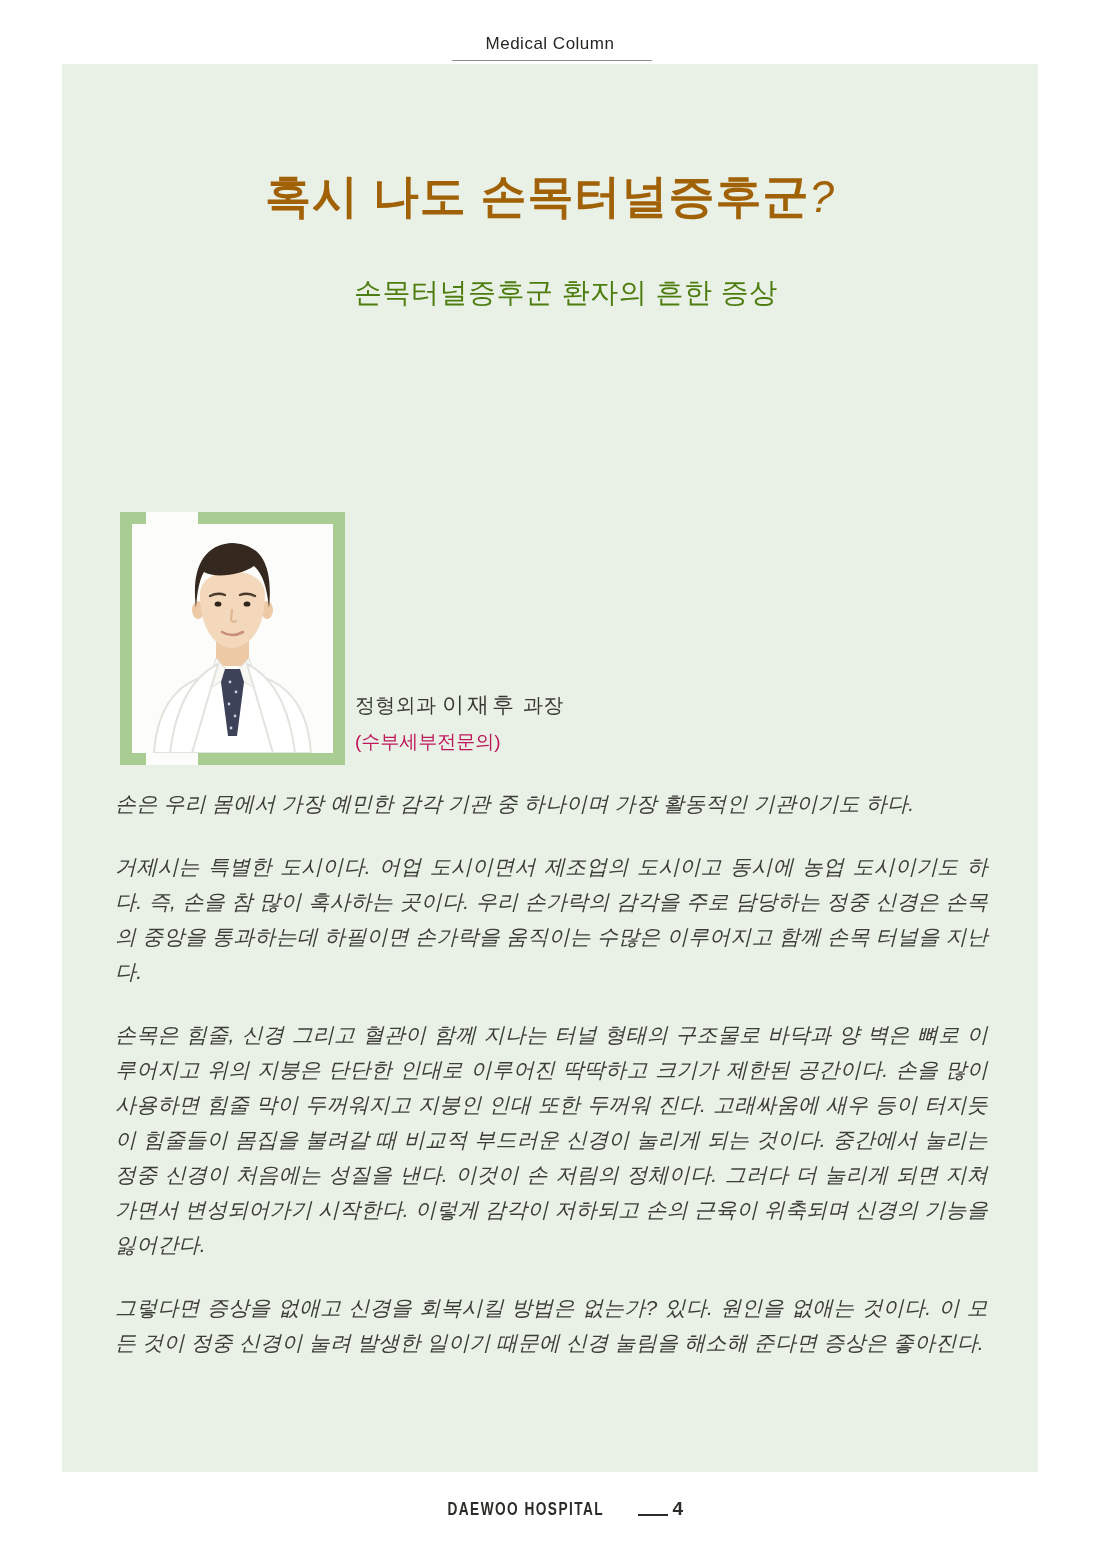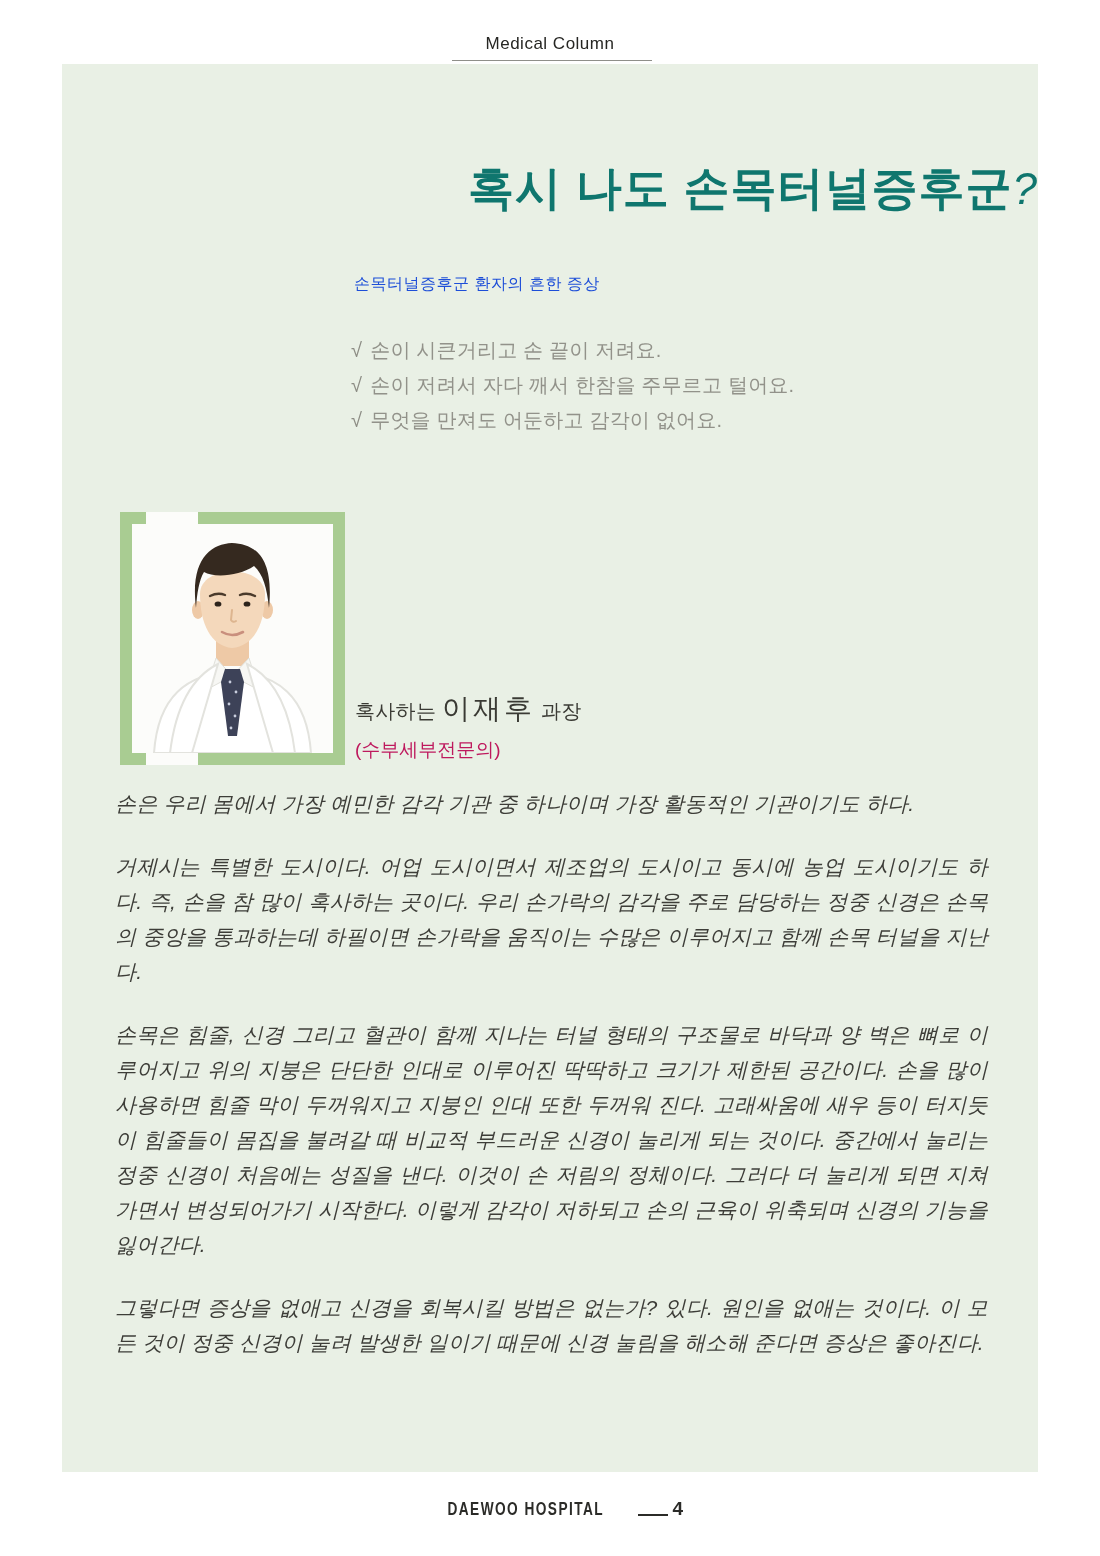--- a/index.html
+++ b/index.html
@@ -20,29 +20,29 @@
     position:absolute; top:60px; left:452px; width:200px; height:1px;
     background:#8f8f8a;
   }
   
   .content {
     position:absolute; left:62px; top:64px; width:976px; height:1408px;
     background:#e9f0e5;
   }
   
   .title {
-    position:absolute; top:94px; left:0; width:100%;
-    text-align:right; font-size:46px; font-weight:bold;
-    color:#0f766e; letter-spacing:1px;
+    position:absolute; top:102px; left:0; width:100%;
+    text-align:center; font-size:46px; font-weight:bold;
+    color:#a16207; letter-spacing:1px;
   }
   .title .qmark { font-weight:normal; font-style:italic; font-size:44px; }
   
   .symptom-heading {
     position:absolute; left:292px; top:210px;
-    font-size:16px; color:#1d4ed8; letter-spacing:0.5px;
+    font-size:28px; color:#4d7c0f; letter-spacing:0.5px;
   }
   .symptom-list { position:absolute; left:289px; top:269px; }
   .symptom-item {
     font-size:20px; line-height:35px; color:#92928a; letter-spacing:0.2px;
   }
   .symptom-item .check { margin-right:8px; color:#8d8d85; }
   
   .photo-frame {
     position:absolute; left:58px; top:448px; width:225px; height:253px;
     border:12px solid #a9cc92;
@@ -52,21 +52,21 @@
     background:#fcfcfa; overflow:hidden;
   }
   .notch-top, .notch-bottom {
     position:absolute; left:14px; width:52px; height:12px; background:#fcfcfa;
   }
   .notch-top { top:-12px; }
   .notch-bottom { bottom:-12px; }
   
   .doctor-info { position:absolute; left:293px; top:626px; color:#3a3a34; }
   .doctor-line1 { font-size:20px; letter-spacing:0.3px; }
-  .doctor-line1 .dr-name { font-size:28px; letter-spacing:3px;text-align:center; }
+  .doctor-line1 .dr-name { font-size:22px; letter-spacing:3px;text-align:center; }
   .doctor-line2 { font-size:19px; margin-top:9px; color:#be185d; }
   
   .body-copy {
     position:absolute; left:53px; top:722px; width:873px;
     font-size:21px; line-height:35px; text-align:justify;
     color:#3d3d38; letter-spacing:0.2px;font-style:italic;
   }
   .body-copy p + p { margin-top:28px; }
   
   .footer {
@@ -93,31 +93,20 @@
   <div class="mc-header-line"></div>
 
   <div class="content">
 
     <div class="title">
       <span>혹시 나도 손목터널증후군</span><span class="qmark">?</span>
     </div>
 
     <div class="symptom-heading">손목터널증후군 환자의 흔한 증상</div>
 
-    <div class="symptom-list">
-      <div class="symptom-item">
-        <span class="check">√</span><span>손이 시큰거리고 손 끝이 저려요.</span>
-      </div>
-      <div class="symptom-item">
-        <span class="check">√</span><span>손이 저려서 자다 깨서 한참을 주무르고 털어요.</span>
-      </div>
-      <div class="symptom-item">
-        <span class="check">√</span><span>무엇을 만져도 어둔하고 감각이 없어요.</span>
-      </div>
-    </div>
 
     <div class="photo-frame">
       <div class="photo">
         <svg width="100%" height="100%" viewBox="0 0 201 229" preserveAspectRatio="none">
           <rect x="0" y="0" width="201" height="229" fill="#fcfcfa"></rect>
 
           <path d="M22 229 C26 172 55 150 100 147 C146 150 175 172 179 229 Z" fill="#ffffff" stroke="#e3e3de" stroke-width="2"></path>
 
           <path d="M84 108 L117 108 L117 142 L84 142 Z" fill="#eec9a6"></path>
 
@@ -152,21 +141,21 @@
 
           <path d="M90 108 Q100 114 111 108" stroke="#c98f7d" stroke-width="2.6" fill="none" stroke-linecap="round"></path>
         </svg>
       </div>
       <div class="notch-top"></div>
       <div class="notch-bottom"></div>
     </div>
 
     <div class="doctor-info">
       <div class="doctor-line1">
-        <span>혹사하는</span>
+        <span>정형외과</span>
         <span class="dr-name">이재후</span>
         <span>과장</span>
       </div>
       <div class="doctor-line2">(수부세부전문의)</div>
     </div>
 
     <div class="body-copy">
       <p>손은 우리 몸에서 가장 예민한 감각 기관 중 하나이며 가장 활동적인 기관이기도 하다.</p>
       <p>거제시는 특별한 도시이다. 어업 도시이면서 제조업의 도시이고 동시에 농업 도시이기도 하다. 즉, 손을 참 많이 혹사하는 곳이다. 우리 손가락의 감각을 주로 담당하는 정중 신경은 손목의 중앙을 통과하는데 하필이면 손가락을 움직이는 수많은 이루어지고 함께 손목 터널을 지난다.</p>
       <p>손목은 힘줄, 신경 그리고 혈관이 함께 지나는 터널 형태의 구조물로 바닥과 양 벽은 뼈로 이루어지고 위의 지붕은 단단한 인대로 이루어진 딱딱하고 크기가 제한된 공간이다. 손을 많이 사용하면 힘줄 막이 두꺼워지고 지붕인 인대 또한 두꺼워 진다. 고래싸움에 새우 등이 터지듯이 힘줄들이 몸집을 불려갈 때 비교적 부드러운 신경이 눌리게 되는 것이다. 중간에서 눌리는 정중 신경이 처음에는 성질을 낸다. 이것이 손 저림의 정체이다. 그러다 더 눌리게 되면 지쳐가면서 변성되어가기 시작한다. 이렇게 감각이 저하되고 손의 근육이 위축되며 신경의 기능을 잃어간다.</p>

